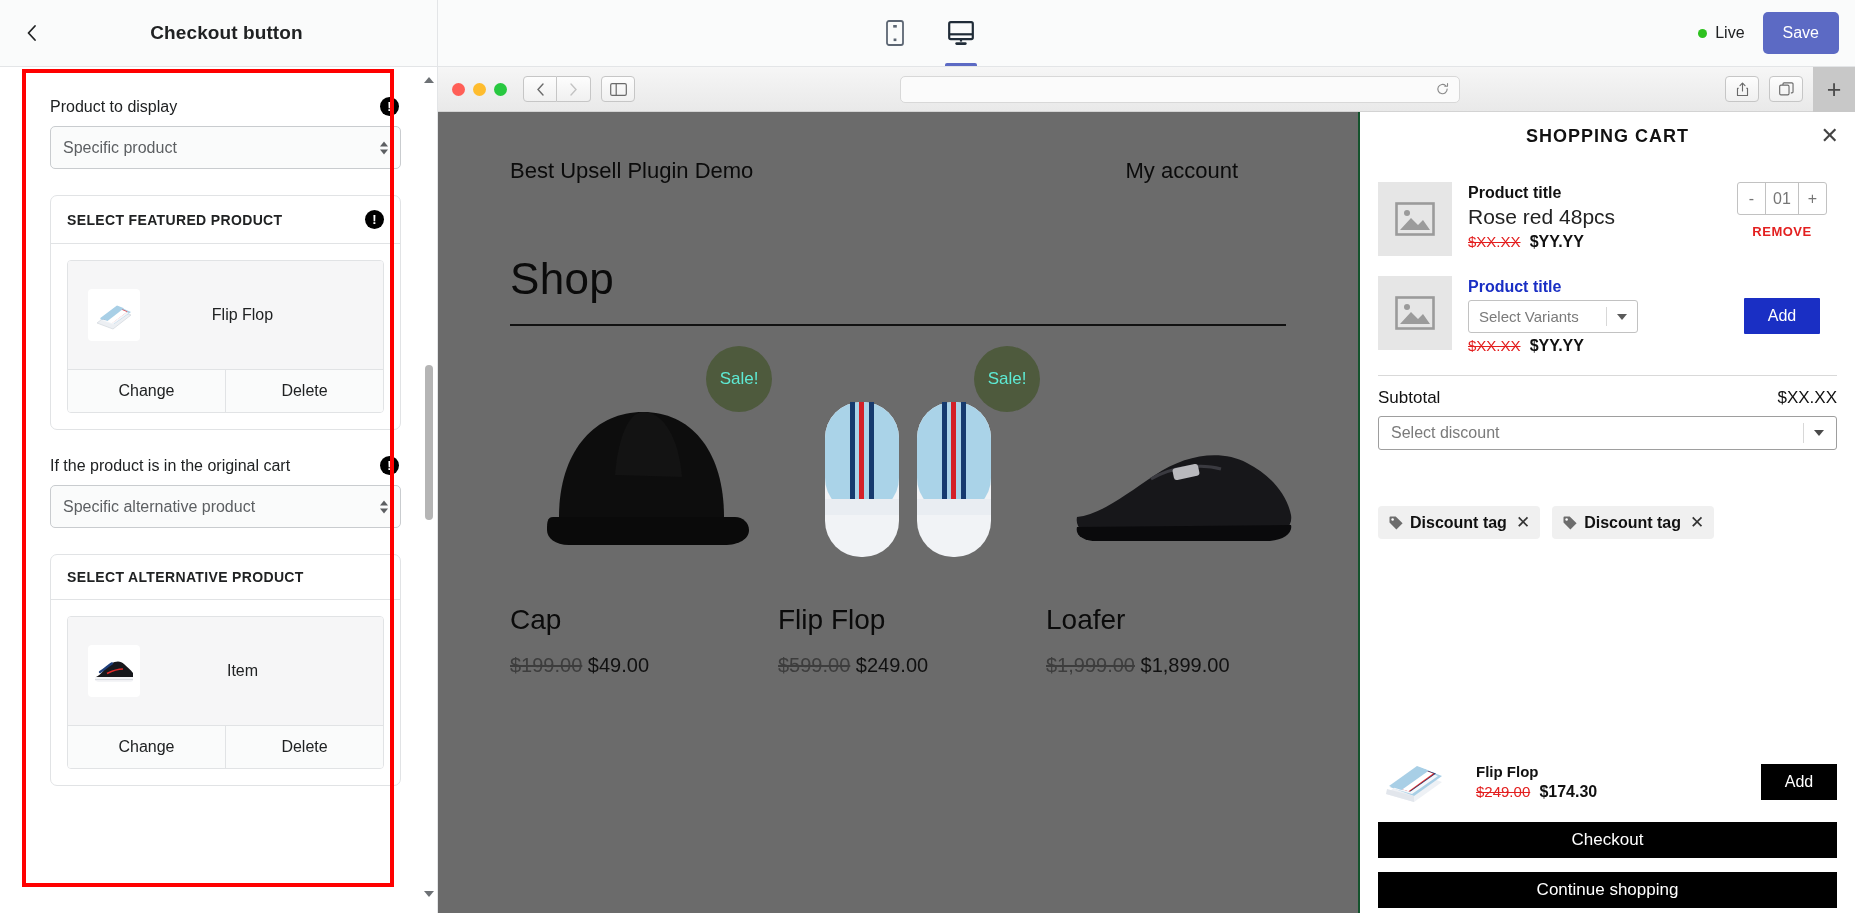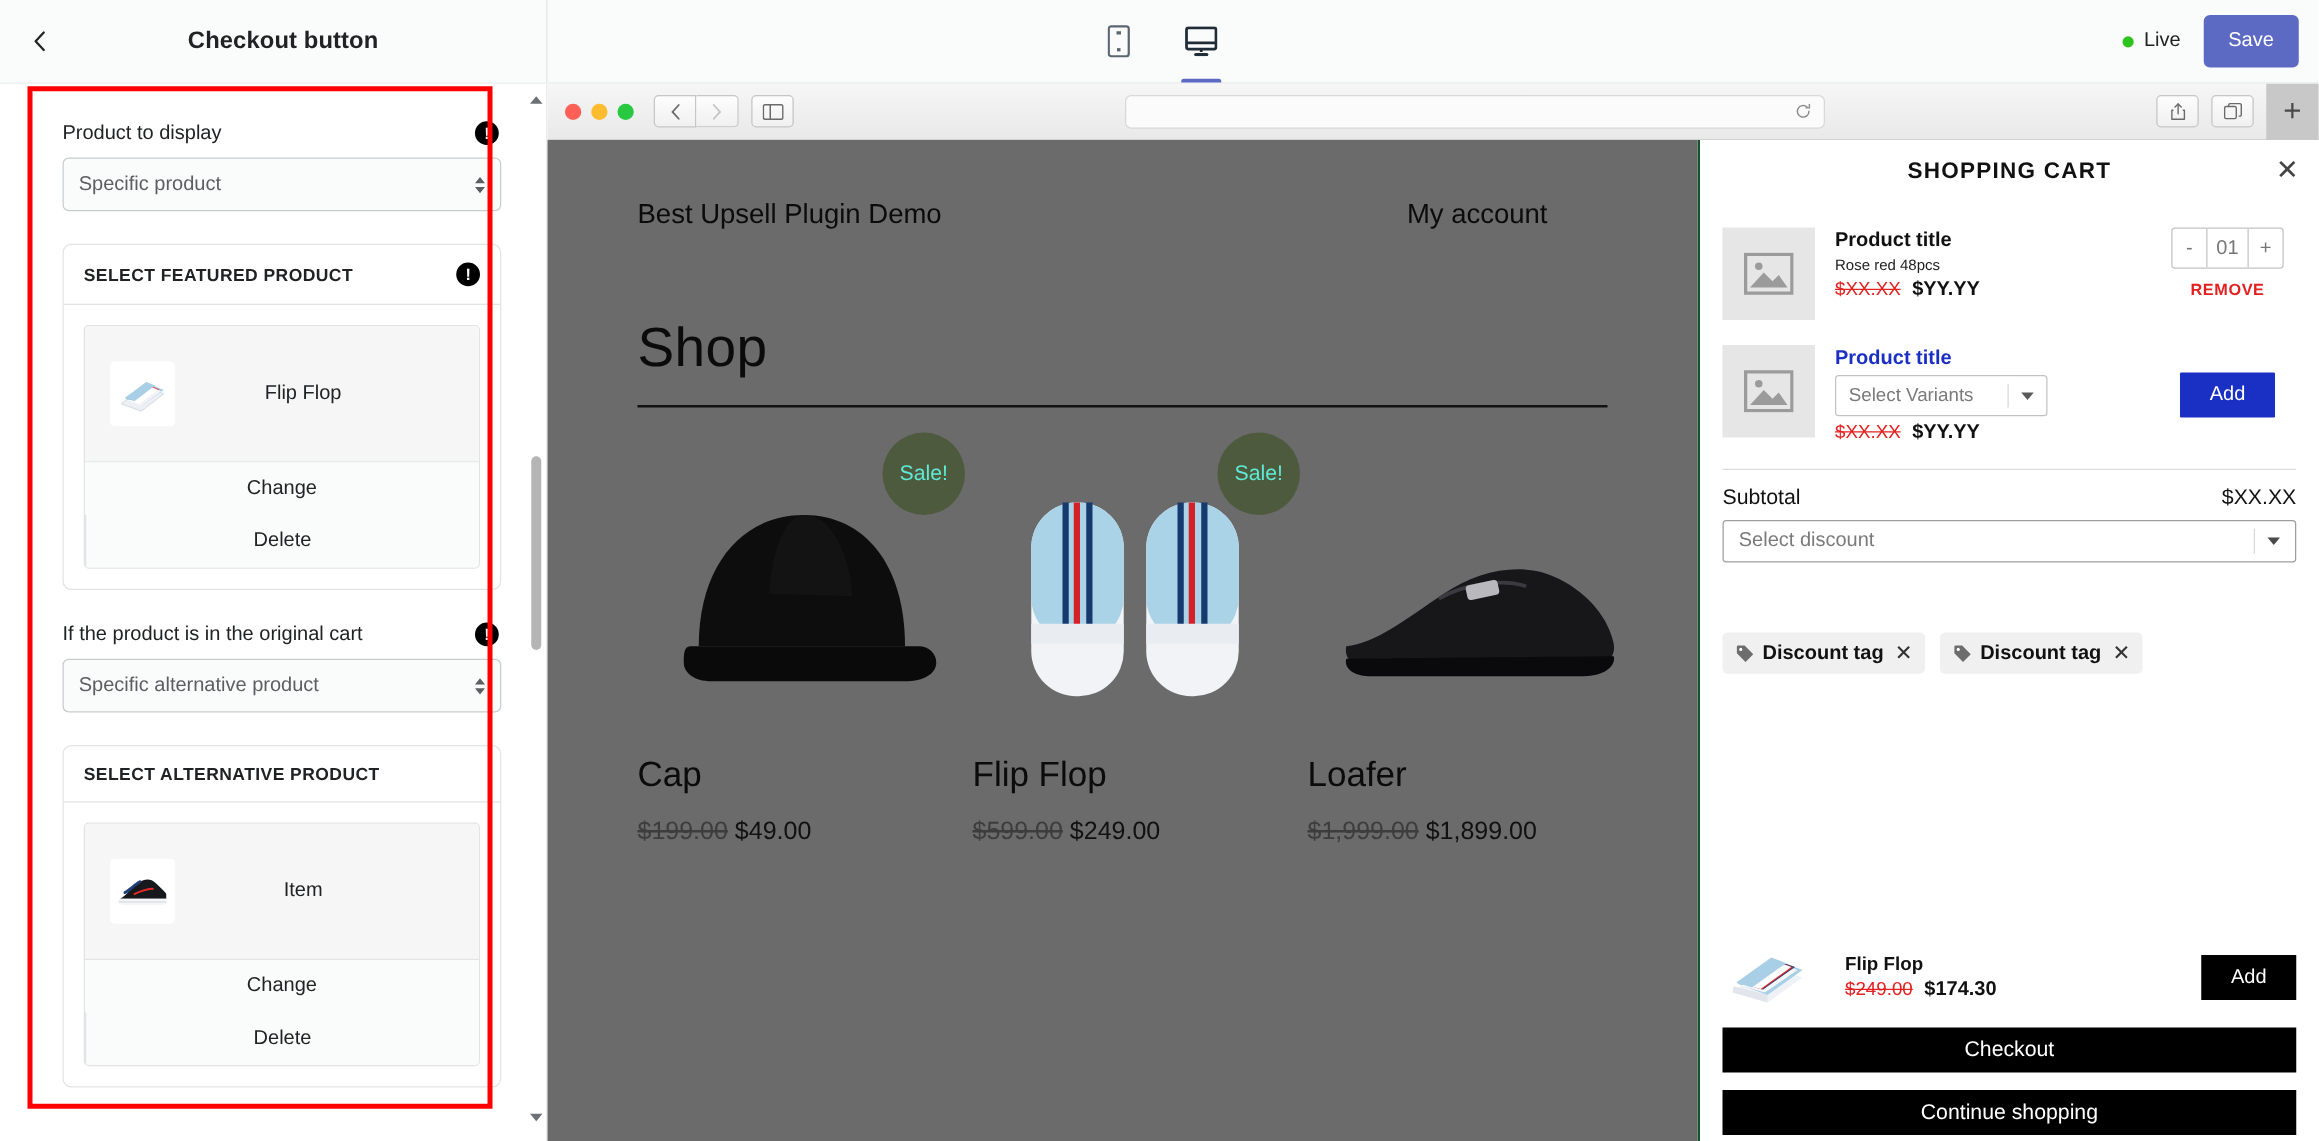--- a/index.html
+++ b/index.html
@@ -115,21 +115,21 @@
   .product-tile-main {
     background:#f6f6f7; height:108px; display:flex; align-items:center; gap:16px;
     padding:0 20px;
   }
   .product-thumb {
     width:52px; height:52px; background:#fff; border-radius:4px;
     display:flex; align-items:center; justify-content:center; flex:0 0 52px;
     overflow:hidden;
   }
   .product-tile-name { font-size:16px; color:#202223; flex:1; text-align:center; padding-right:34px;}
-  .product-tile-actions { display:flex; border-top:1px solid #e1e3e5;flex-direction:column; }
+  .product-tile-actions { display:flex; border-top:1px solid #e1e3e5; }
   .tile-action {
     flex:1; text-align:center; padding:12px 0; font-size:16px;
     color:#202223; background:#fafbfb; cursor:pointer;
   }
   .tile-action + .tile-action { border-left:1px solid #e1e3e5; }
 
   .panel-scrollbar {
     position:absolute; right:3px; top:8px; width:10px; bottom:14px;
   }
   .panel-scrollbar .arrow-up, .panel-scrollbar .arrow-dn {
@@ -223,21 +223,21 @@
   }
   .cart-items { padding:12px 18px 0 18px; }
   .cart-row { display:flex; gap:16px; padding:10px 0; align-items:flex-start; }
   .cart-thumb {
     width:74px; height:74px; background:#e6e6e6; flex:0 0 74px;
     display:flex; align-items:center; justify-content:center;
   }
   .cart-info { flex:1; min-width:0; padding-top:2px; }
   .cart-prod-title { font-size:16px; font-weight:700; color:#111; }
   .cart-prod-title.link { color:#1a2fc4; }
-  .cart-variant { font-size:12px; color:#222; margin-top:3px; }
+  .cart-variant { font-size:21px; color:#222; margin-top:3px; }
   .cart-price { margin-top:4px; font-size:15px; }
   .cart-price s { color:#e32020; }
   .cart-price b { color:#111; margin-left:5px; font-size:16px; }
   .cart-right { width:110px; flex:0 0 110px; display:flex; flex-direction:column; align-items:center; }
   .stepper { display:flex; border:1px solid #c2c2c2; border-radius:3px; overflow:hidden; height:33px; }
   .stepper div {
     width:27px; display:flex; align-items:center; justify-content:center;
     font-size:16px; color:#767676; cursor:pointer;
   }
   .stepper .qty { width:34px; border-left:1px solid #c2c2c2; border-right:1px solid #c2c2c2; cursor:text; }

